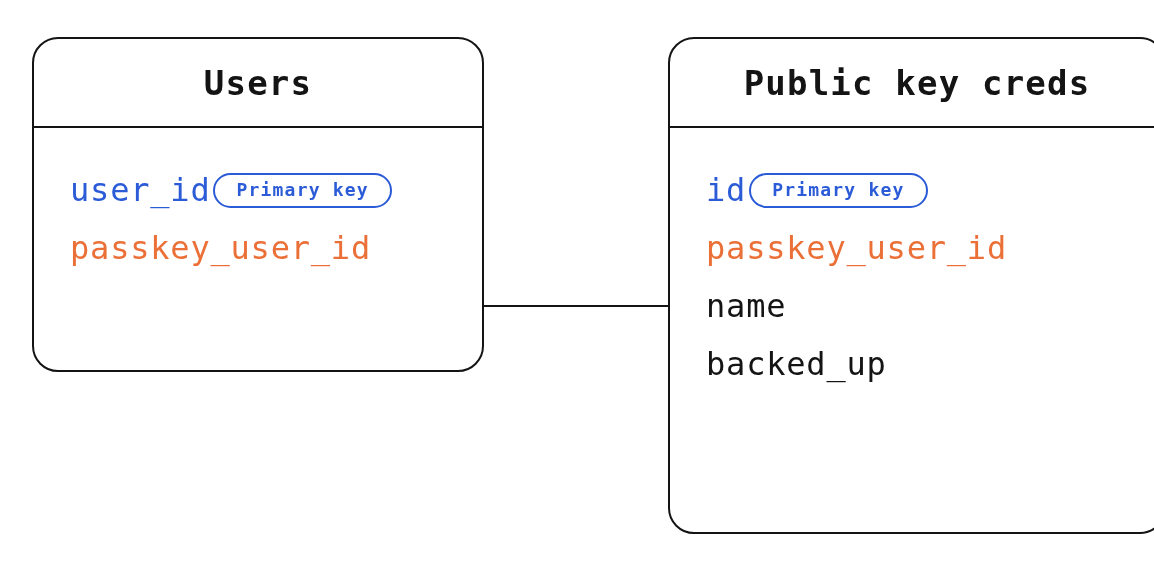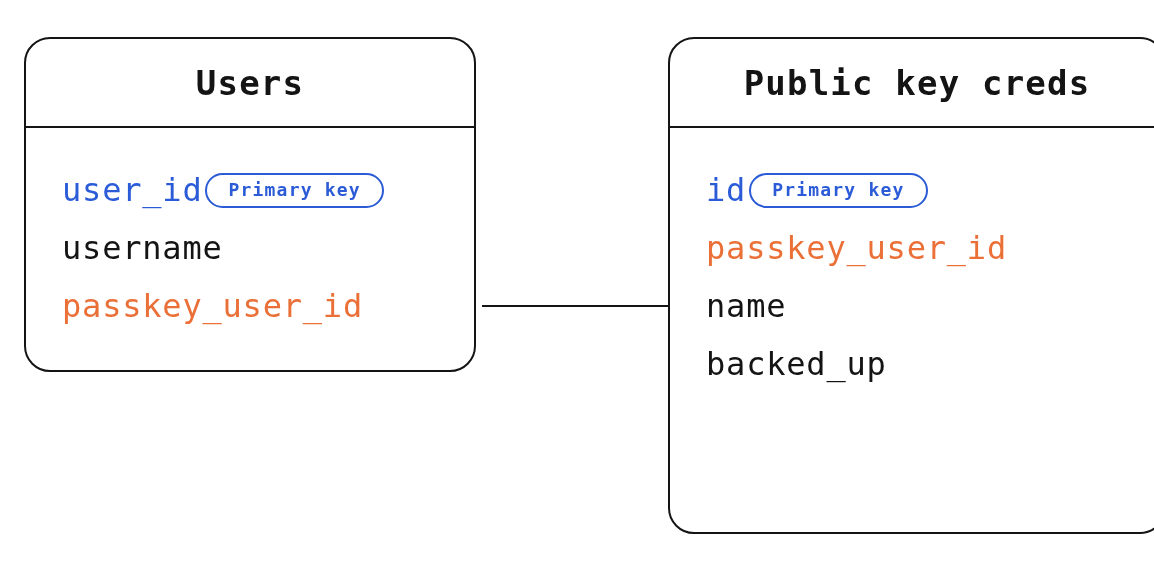--- a/index.html
+++ b/index.html
@@ -20,21 +20,21 @@
   }
   .table-box {
     position: absolute;
     background: var(--bg, #ffffff);
     border: 2px solid var(--ink, #141414);
     border-radius: 26px;
     box-sizing: border-box;
     z-index: 2;
   }
   .table-box.users {
-    left: 24px;
+    left: 32px;
     top: 37px;
     width: 452px;
     height: 335px;
     text-align: right;
   }
   .table-box.pkcreds {
     left: 668px;
     top: 37px;
     width: 498px;
     height: 497px;
@@ -100,23 +100,20 @@
 <div class="canvas">
 
   <div class="table-box users">
     <div class="table-header">Users</div>
     <div class="table-rows">
         <div class="field-row">
           <span class="field-name blue">user_id</span>
           <span class="pill">Primary key</span>
         </div>
         <div class="field-row">
-          <span class="field-name ">username</span>
-        </div>
-        <div class="field-row">
           <span class="field-name orange">passkey_user_id</span>
         </div>
       </div>
   </div>
 
   <div class="relationship-line"></div>
 
   <div class="table-box pkcreds">
     <div class="table-header">Public key creds</div>
     <div class="table-rows">

